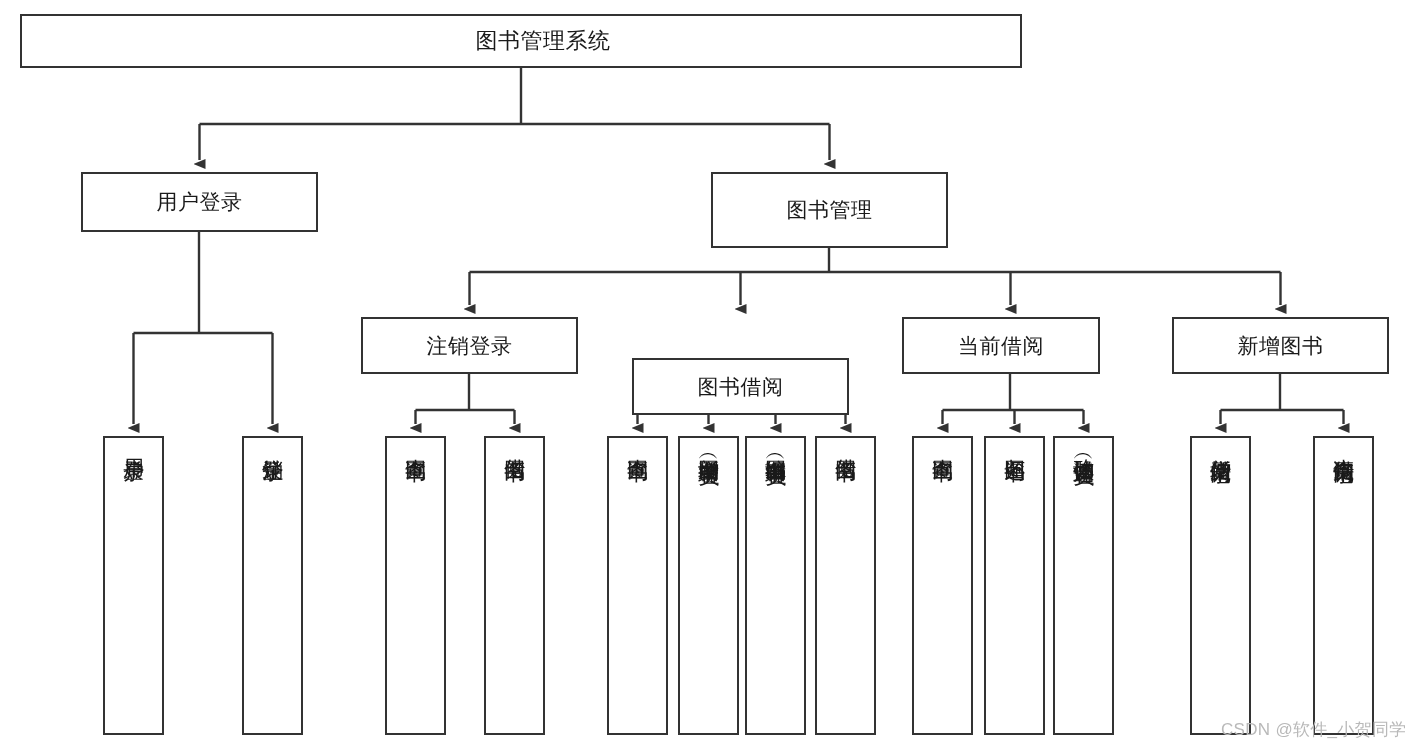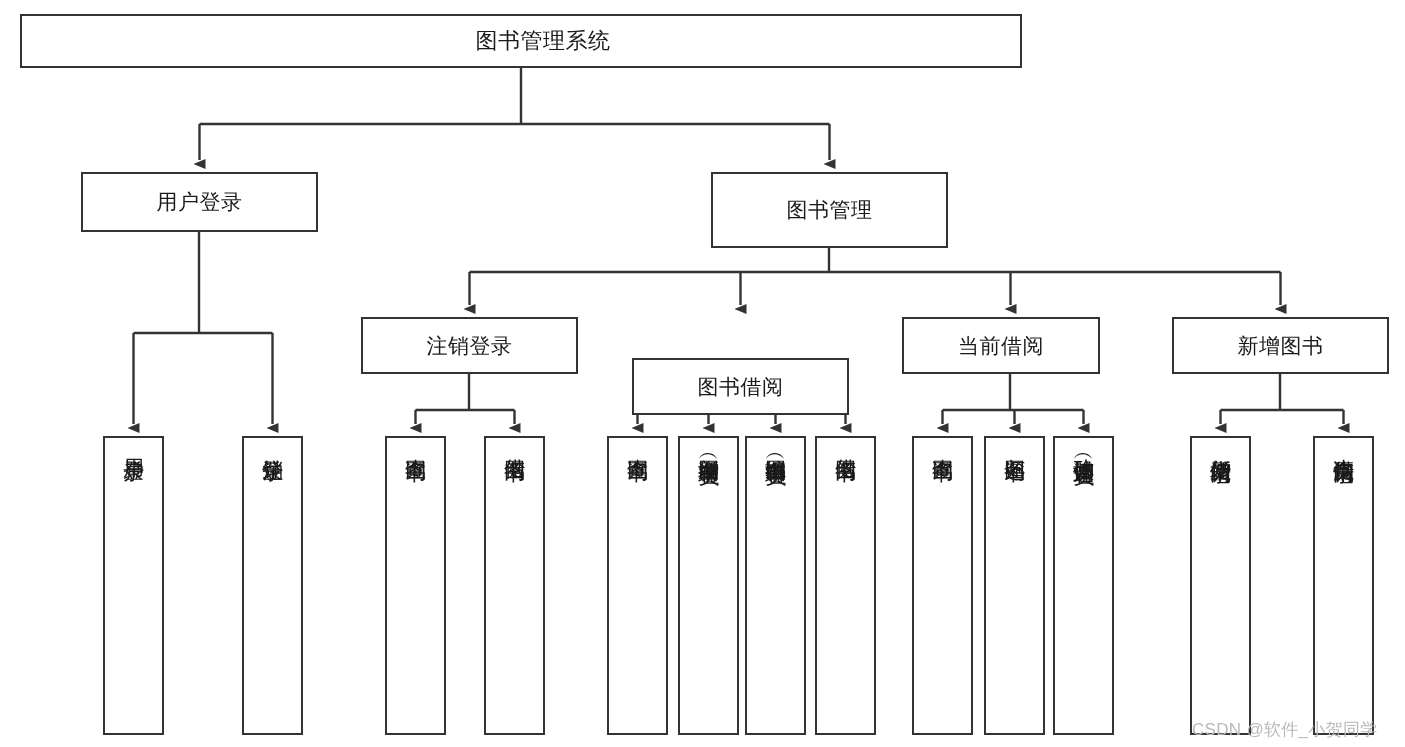--- a/index.html
+++ b/index.html
@@ -63,20 +63,21 @@
     line-height: 1.06;
     letter-spacing: 1px;
   }
   .watermark {
     position: absolute;
     font-size: 17px;
     color: #b9b9b9;
     white-space: nowrap;
     z-index: 3;
     letter-spacing: 0.3px;
+    margin-left: 29px;
   }
 </style>
 </head>
 <body>
 
 <div id="canvas">
 
   <svg id="edges" viewBox="0 0 1405 747" xmlns="http://www.w3.org/2000/svg">
     <defs>
       <marker id="arrow" markerWidth="10" markerHeight="12" refX="1" refY="6" orient="auto" markerUnits="userSpaceOnUse">

